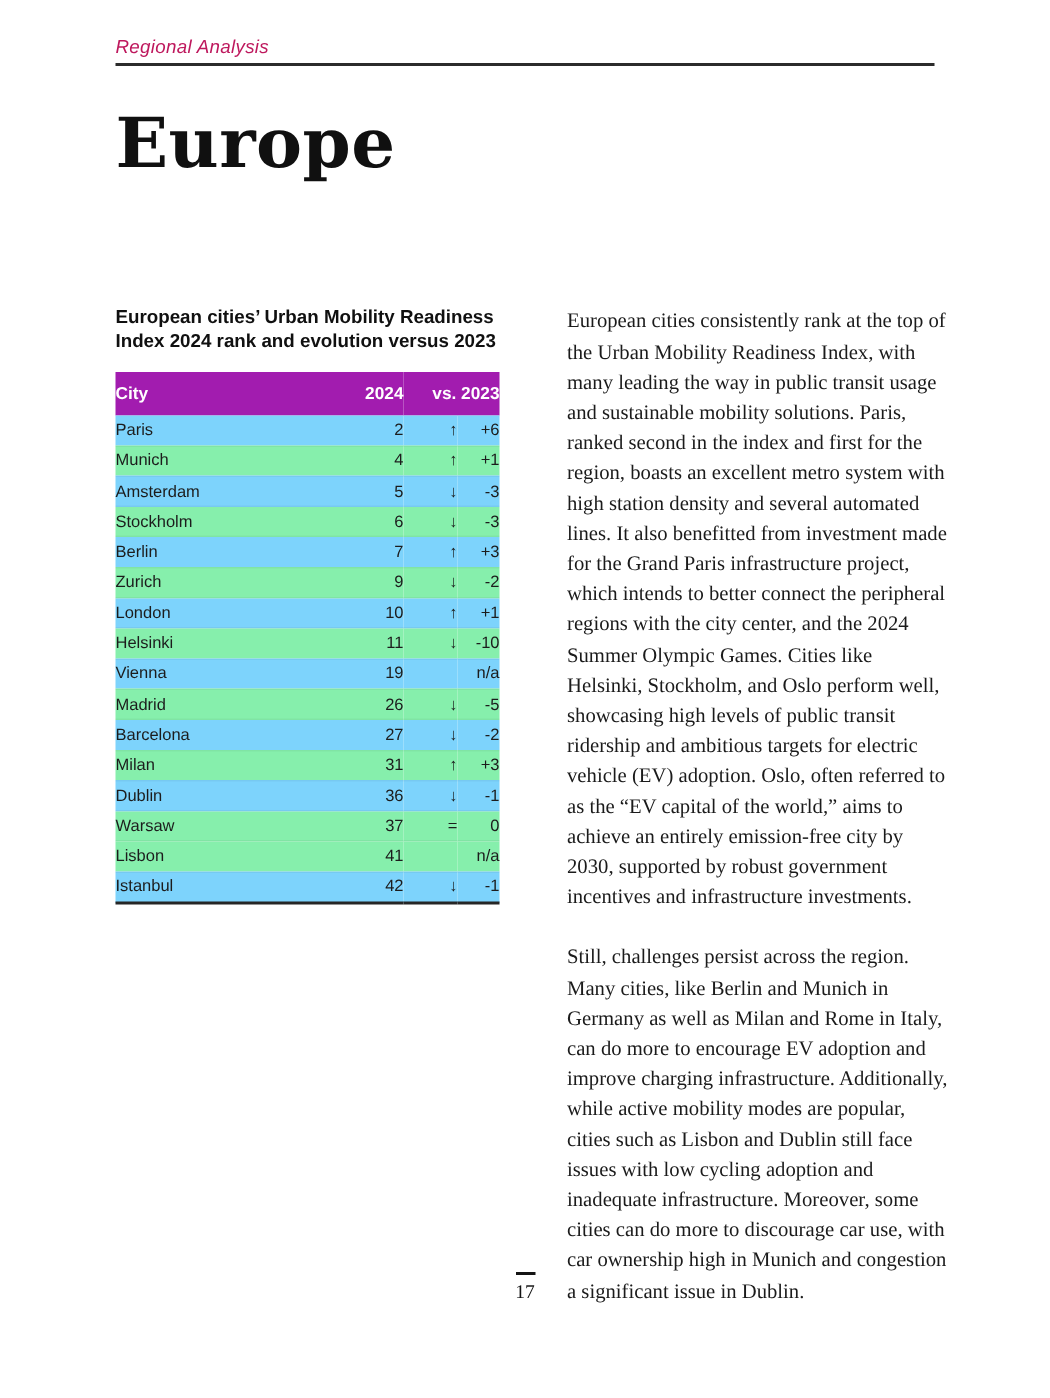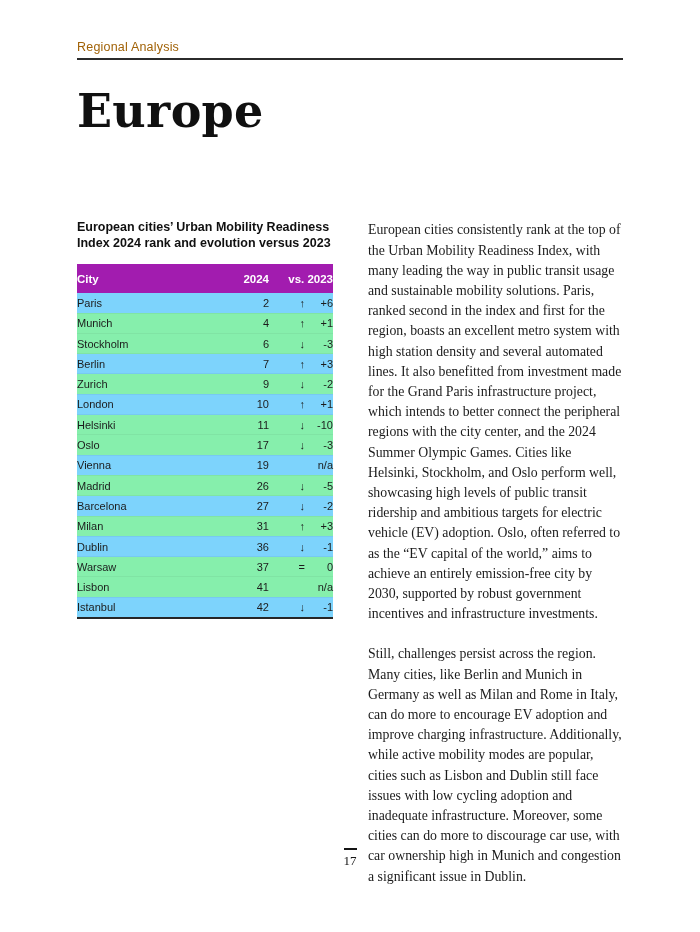--- a/index.html
+++ b/index.html
@@ -8,41 +8,42 @@
     width: 700px;
     height: 932px;
     background: #ffffff;
     font-family: "Liberation Sans", sans-serif;
     color: #1a1a1a;
     overflow: hidden;
   }
   .content { padding: 0 77px; }
 
   .kicker {
-    padding-top: 40px;
+    padding-top: 24px;
     font-size: 12.5px;
     letter-spacing: 0.2px;
-    color: #a16207;
+    color: #be185d;
+    font-style: italic;
   }
   .top-rule {
     border: none;
     border-top: 2px solid #2b2b2b;
     margin: 4px 0 0 0;
   }
   .page-title {
     font-family: "DejaVu Serif", serif;
     font-weight: bold;
     font-size: 46px;
     line-height: 1.05;
     letter-spacing: 0.3px;
     color: #101010;
     margin: 27px 0 0 0;
   }
 
-  .columns { display: flex; gap: 35px; margin-top: 85px; }
+  .columns { display: flex; gap: 45px; margin-top: 85px; }
   .col-left  { flex: 0 0 256px; width: 256px; }
   .col-right { flex: 0 0 255px; width: 255px; }
 
   .table-caption {
     font-weight: bold;
     font-size: 12.5px;
     line-height: 15.5px;
     color: #101010;
   }
   table.rank-table {
@@ -128,20 +129,26 @@
                 <td class="c-rank">2</td>
                 <td class="c-dir"><span>↑</span></td>
                 <td class="c-chg">+6</td>
               </tr>
               <tr class="even">
                 <td class="c-city">Munich</td>
                 <td class="c-rank">4</td>
                 <td class="c-dir"><span>↑</span></td>
                 <td class="c-chg">+1</td>
               </tr>
+              <tr class="odd">
+                <td class="c-city">Amsterdam</td>
+                <td class="c-rank">5</td>
+                <td class="c-dir"><span>↓</span></td>
+                <td class="c-chg">-3</td>
+              </tr>
               <tr class="even">
                 <td class="c-city">Stockholm</td>
                 <td class="c-rank">6</td>
                 <td class="c-dir"><span>↓</span></td>
                 <td class="c-chg">-3</td>
               </tr>
               <tr class="odd">
                 <td class="c-city">Berlin</td>
                 <td class="c-rank">7</td>
                 <td class="c-dir"><span>↑</span></td>
@@ -157,26 +164,20 @@
                 <td class="c-city">London</td>
                 <td class="c-rank">10</td>
                 <td class="c-dir"><span>↑</span></td>
                 <td class="c-chg">+1</td>
               </tr>
               <tr class="even">
                 <td class="c-city">Helsinki</td>
                 <td class="c-rank">11</td>
                 <td class="c-dir"><span>↓</span></td>
                 <td class="c-chg">-10</td>
-              </tr>
-              <tr class="even">
-                <td class="c-city">Oslo</td>
-                <td class="c-rank">17</td>
-                <td class="c-dir"><span>↓</span></td>
-                <td class="c-chg">-3</td>
               </tr>
               <tr class="odd">
                 <td class="c-city">Vienna</td>
                 <td class="c-rank">19</td>
                 <td class="c-dir"></td>
                 <td class="c-chg">n/a</td>
               </tr>
               <tr class="even">
                 <td class="c-city">Madrid</td>
                 <td class="c-rank">26</td>

